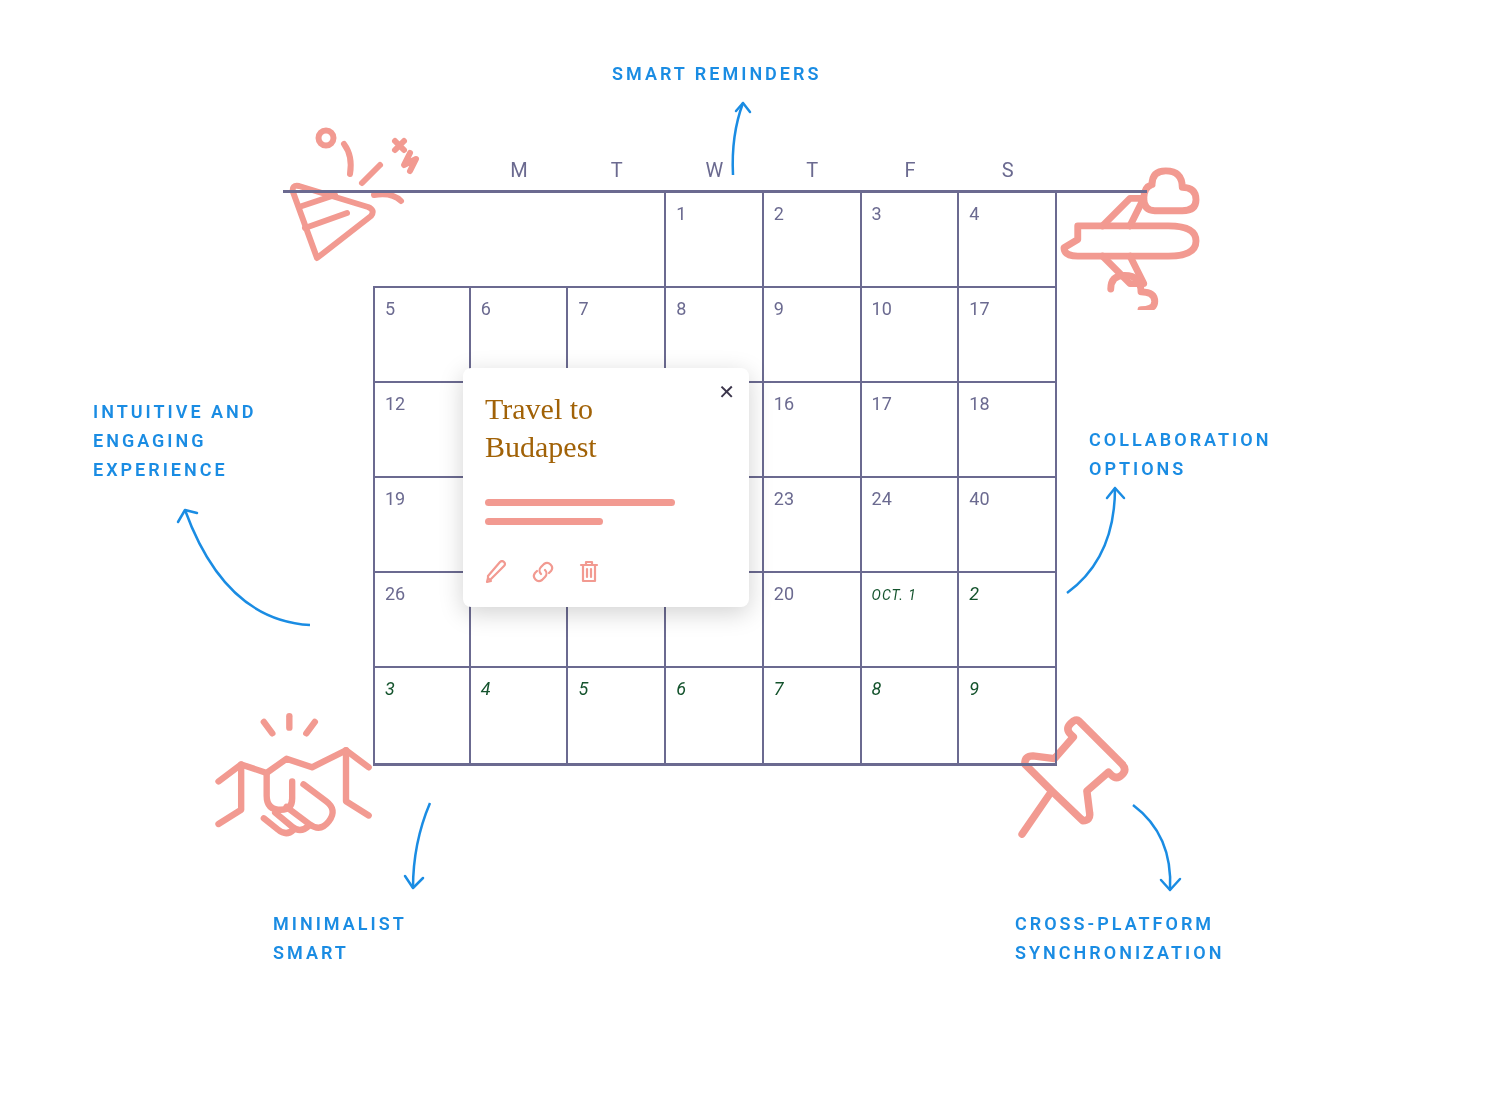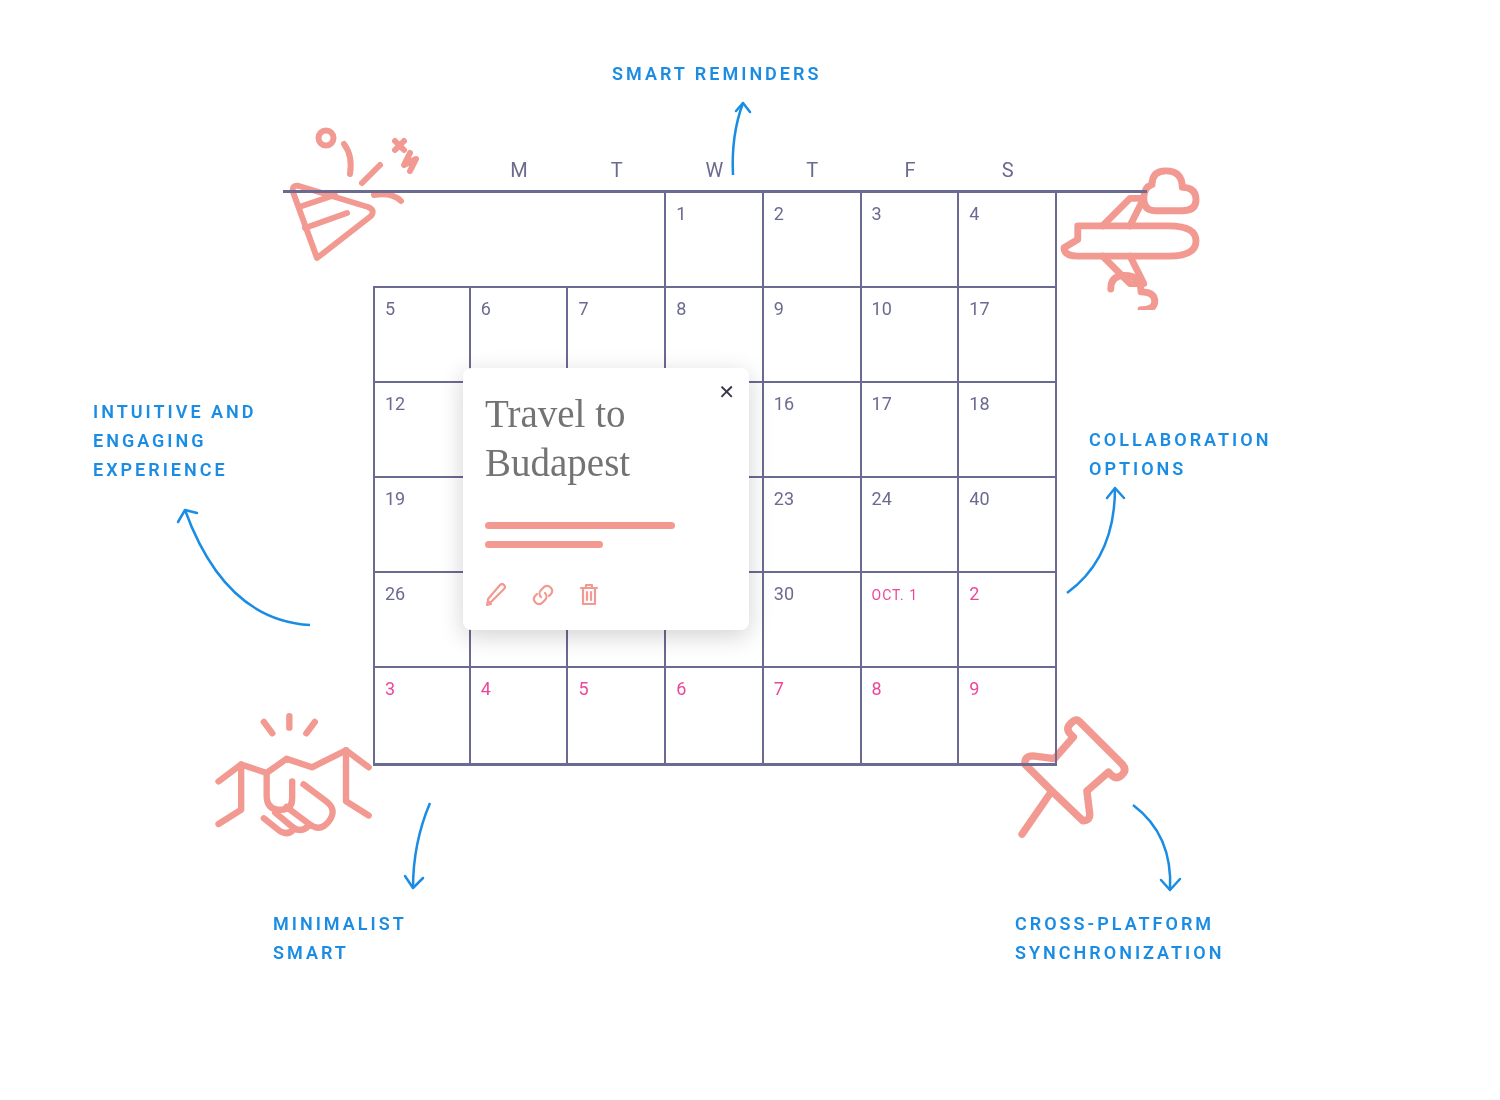--- a/index.html
+++ b/index.html
@@ -50,21 +50,21 @@
   .cell {
     border-right: 2px solid #6b6a90;
     padding: 10px 0 0 10px;
     font-size: 18px;
     color: #6b6a90;
     font-weight: 400;
     position: relative;
   }
   .cell:first-child { border-left: 2px solid #6b6a90; }
   .cell.empty { border-left: none; border-right: none; }
-  .cell.muted { color: #ec4899; }
+  .cell.muted { color: #14532d; font-style: italic; }
   .cell .oct { font-size: 14px; letter-spacing: 1px; }
   .grid-top-ext { position:absolute; top:-3px; left:-90px; width:90px; height:3px; background:#6b6a90; }
   .grid-top-ext-r { position:absolute; top:-3px; right:-90px; width:90px; height:3px; background:#6b6a90; }
 
   
   .popup {
     position: absolute;
     left: 378px;
     top: 328px;
     width: 286px;
@@ -75,22 +75,22 @@
   }
   .popup-close {
     position: absolute;
     top: 12px; right: 14px;
     font-size: 20px;
     color: #3a344a;
     cursor: pointer;
   }
   .popup-title {
     font-family: Georgia, 'Times New Roman', serif;
-    font-size: 39px;
-    color: #737373;
+    font-size: 30px;
+    color: #a16207;
     line-height: 1.25;
     margin-bottom: 34px;
     max-width: 200px;
   }
   .popup-line1 {
     height: 7px; width: 190px; background: #f29a91; border-radius: 4px; margin-bottom: 12px;
   }
   .popup-line2 {
     height: 7px; width: 118px; background: #f29a91; border-radius: 4px; margin-bottom: 34px;
   }
@@ -272,21 +272,21 @@
         <div class="cell"></div>
         <div class="cell">23</div>
         <div class="cell">24</div>
         <div class="cell">40</div>
       </div>
       <div class="week">
         <div class="cell">26</div>
         <div class="cell"></div>
         <div class="cell"></div>
         <div class="cell"></div>
-        <div class="cell">30</div>
+        <div class="cell">20</div>
         <div class="cell muted"><span class="oct">OCT. 1</span></div>
         <div class="cell muted">2</div>
       </div>
       <div class="week">
         <div class="cell muted">3</div>
         <div class="cell muted">4</div>
         <div class="cell muted">5</div>
         <div class="cell muted">6</div>
         <div class="cell muted">7</div>
         <div class="cell muted">8</div>

